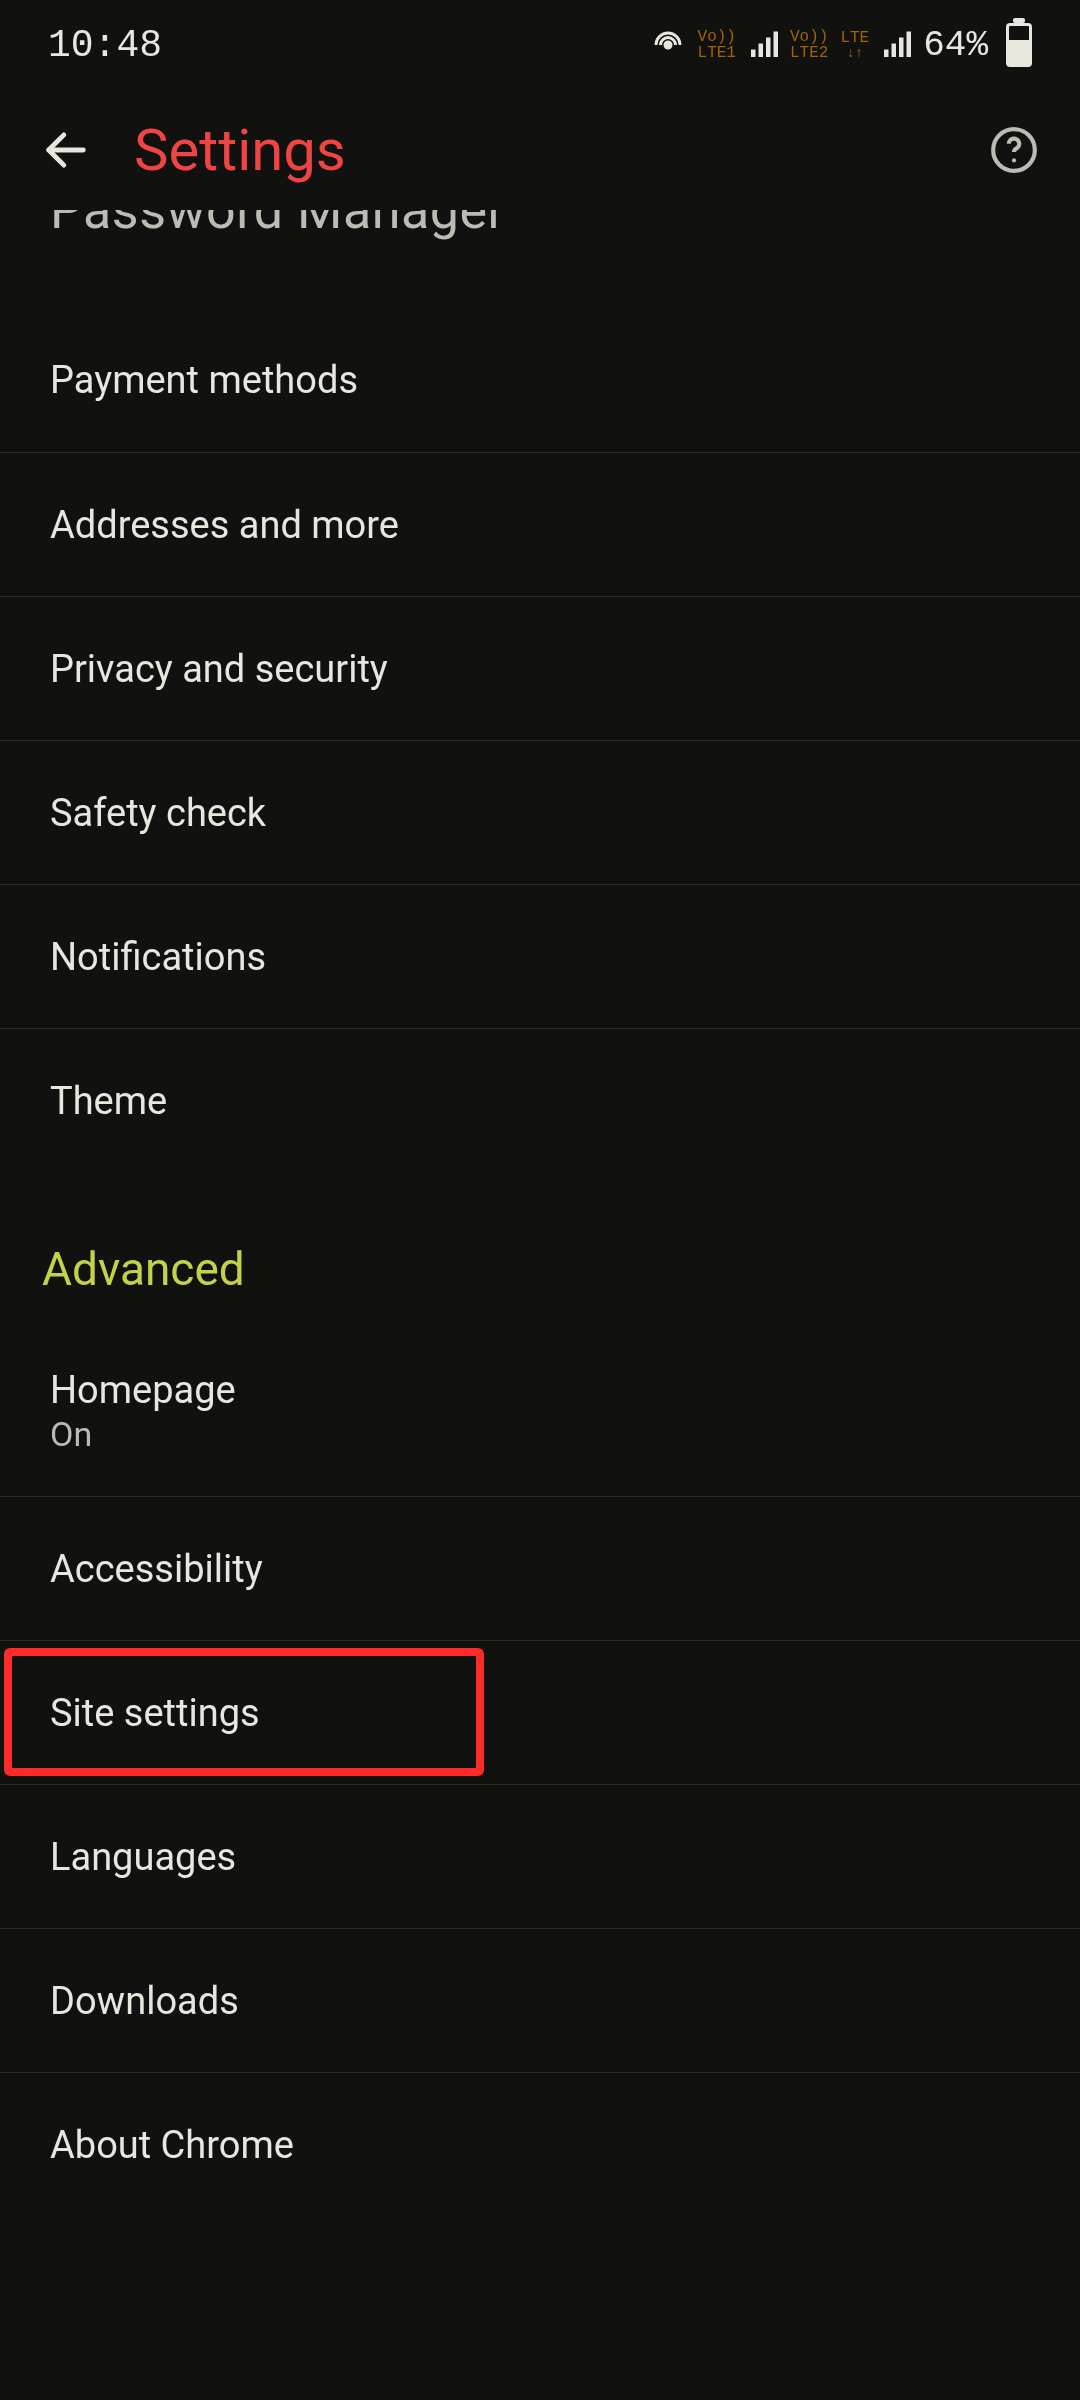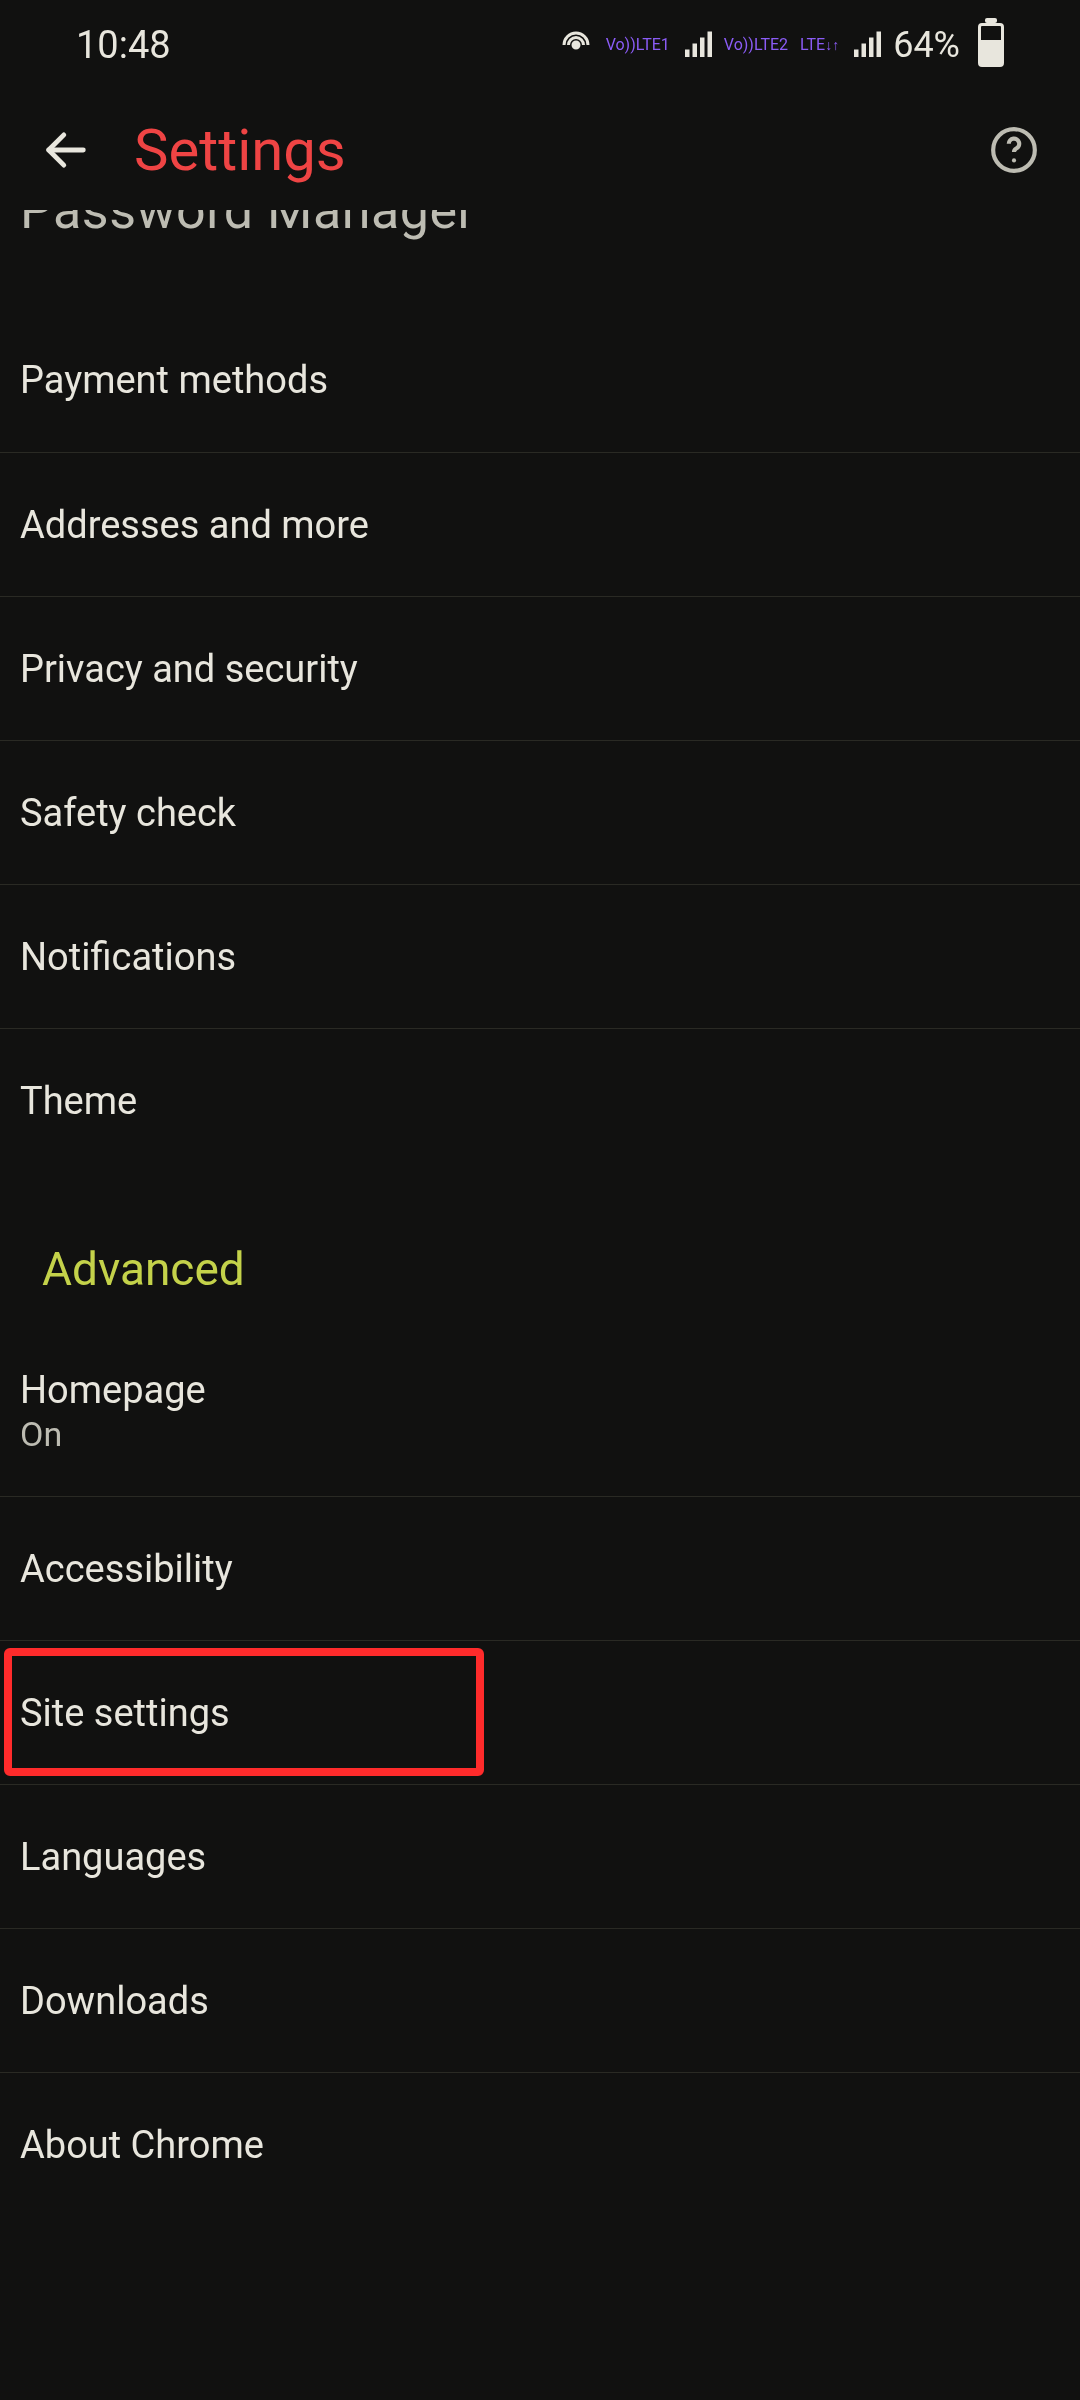--- a/index.html
+++ b/index.html
@@ -9,28 +9,29 @@
     background: #111110;
     font-family: Roboto, "Segoe UI", Arial, sans-serif;
     color: #e8e6dd;
     overflow: hidden;
   }
   .status-bar {
     height: 90px;
     display: flex;
     align-items: center;
     justify-content: space-between;
-    padding: 0 76px;
+    padding: 0 48px;
     font-size: 38px;
     color: #e8e6dd;
+    font-family: Liberation Mono, monospace;
   }
   .status-left { font-weight: 400; }
   .status-right { display: flex; align-items: center; gap: 12px; }
   .status-icon { display:inline-flex; align-items:center; justify-content:center; }
-  .sim-label { font-size: 16px; line-height: 1; color:#8b5cf6; display:flex; align-items:center; }
+  .sim-label { font-size: 16px; line-height: 1; color:#a16207; display:flex; flex-direction:column; align-items:center; }
   .battery-text { font-size: 36px; }
   .battery-icon { width: 26px; height: 44px; border:3px solid #e8e6dd; border-radius:4px; position:relative; margin-left:6px; }
   .battery-cap { position:absolute; top:-8px; left:50%; transform:translateX(-50%); width:12px; height:5px; background:#e8e6dd; border-radius:2px; }
   .battery-fill { position:absolute; bottom:0; left:0; width:100%; height:64%; background:#e8e6dd; }
 
   .app-bar {
     height: 120px;
     display: flex;
     align-items: center;
     padding: 0 36px;
@@ -40,21 +41,21 @@
   .app-title { font-size: 58px; font-weight: 400; flex:1; color:#ef4444; }
   .help-btn { width:60px; height:60px; display:flex; align-items:center; justify-content:center; }
 
   .content { height: calc(2400px - 90px - 120px); overflow:hidden; }
   .list-item {
     min-height: 144px;
     border-top: 1px solid #2a2a24;
     display: flex;
     flex-direction: column;
     justify-content: center;
-    padding: 0 20px;
+    padding: 0 50px;
   }
   .list-item:first-child { border-top:none; }
   .list-item .title { font-size: 38px; color:#e8e6dd; }
   .list-item .subtitle { font-size: 34px; color:#bdbcb2; margin-top: 2px; }
 
   .item-password {
     height: 98px;
     min-height: 0;
     overflow: hidden;
     display:flex; flex-direction:column; justify-content:flex-start;

